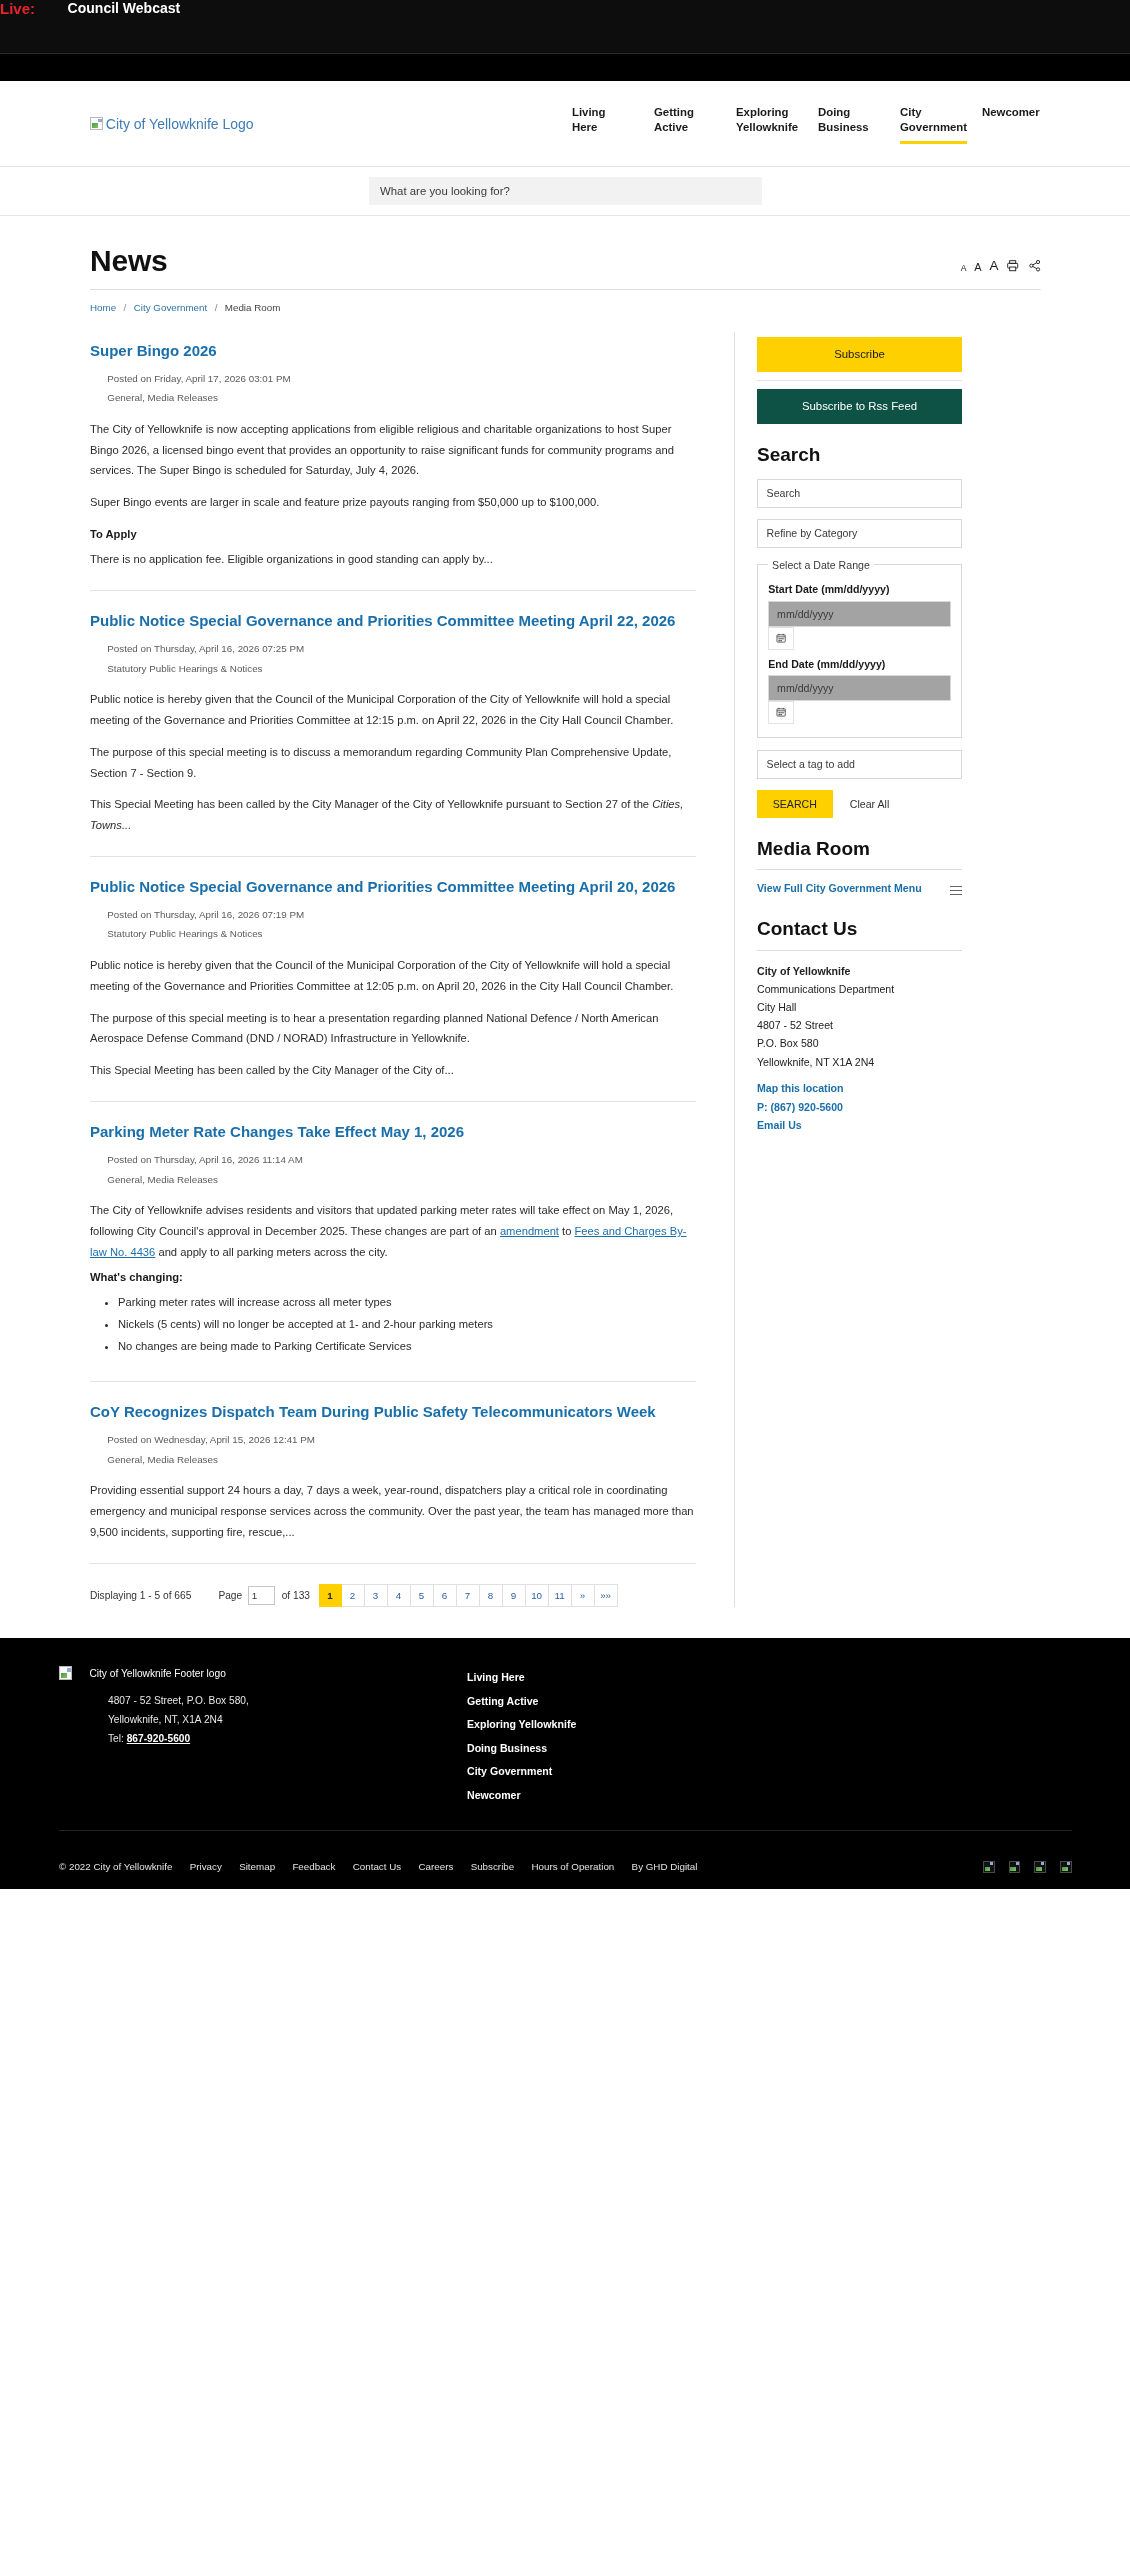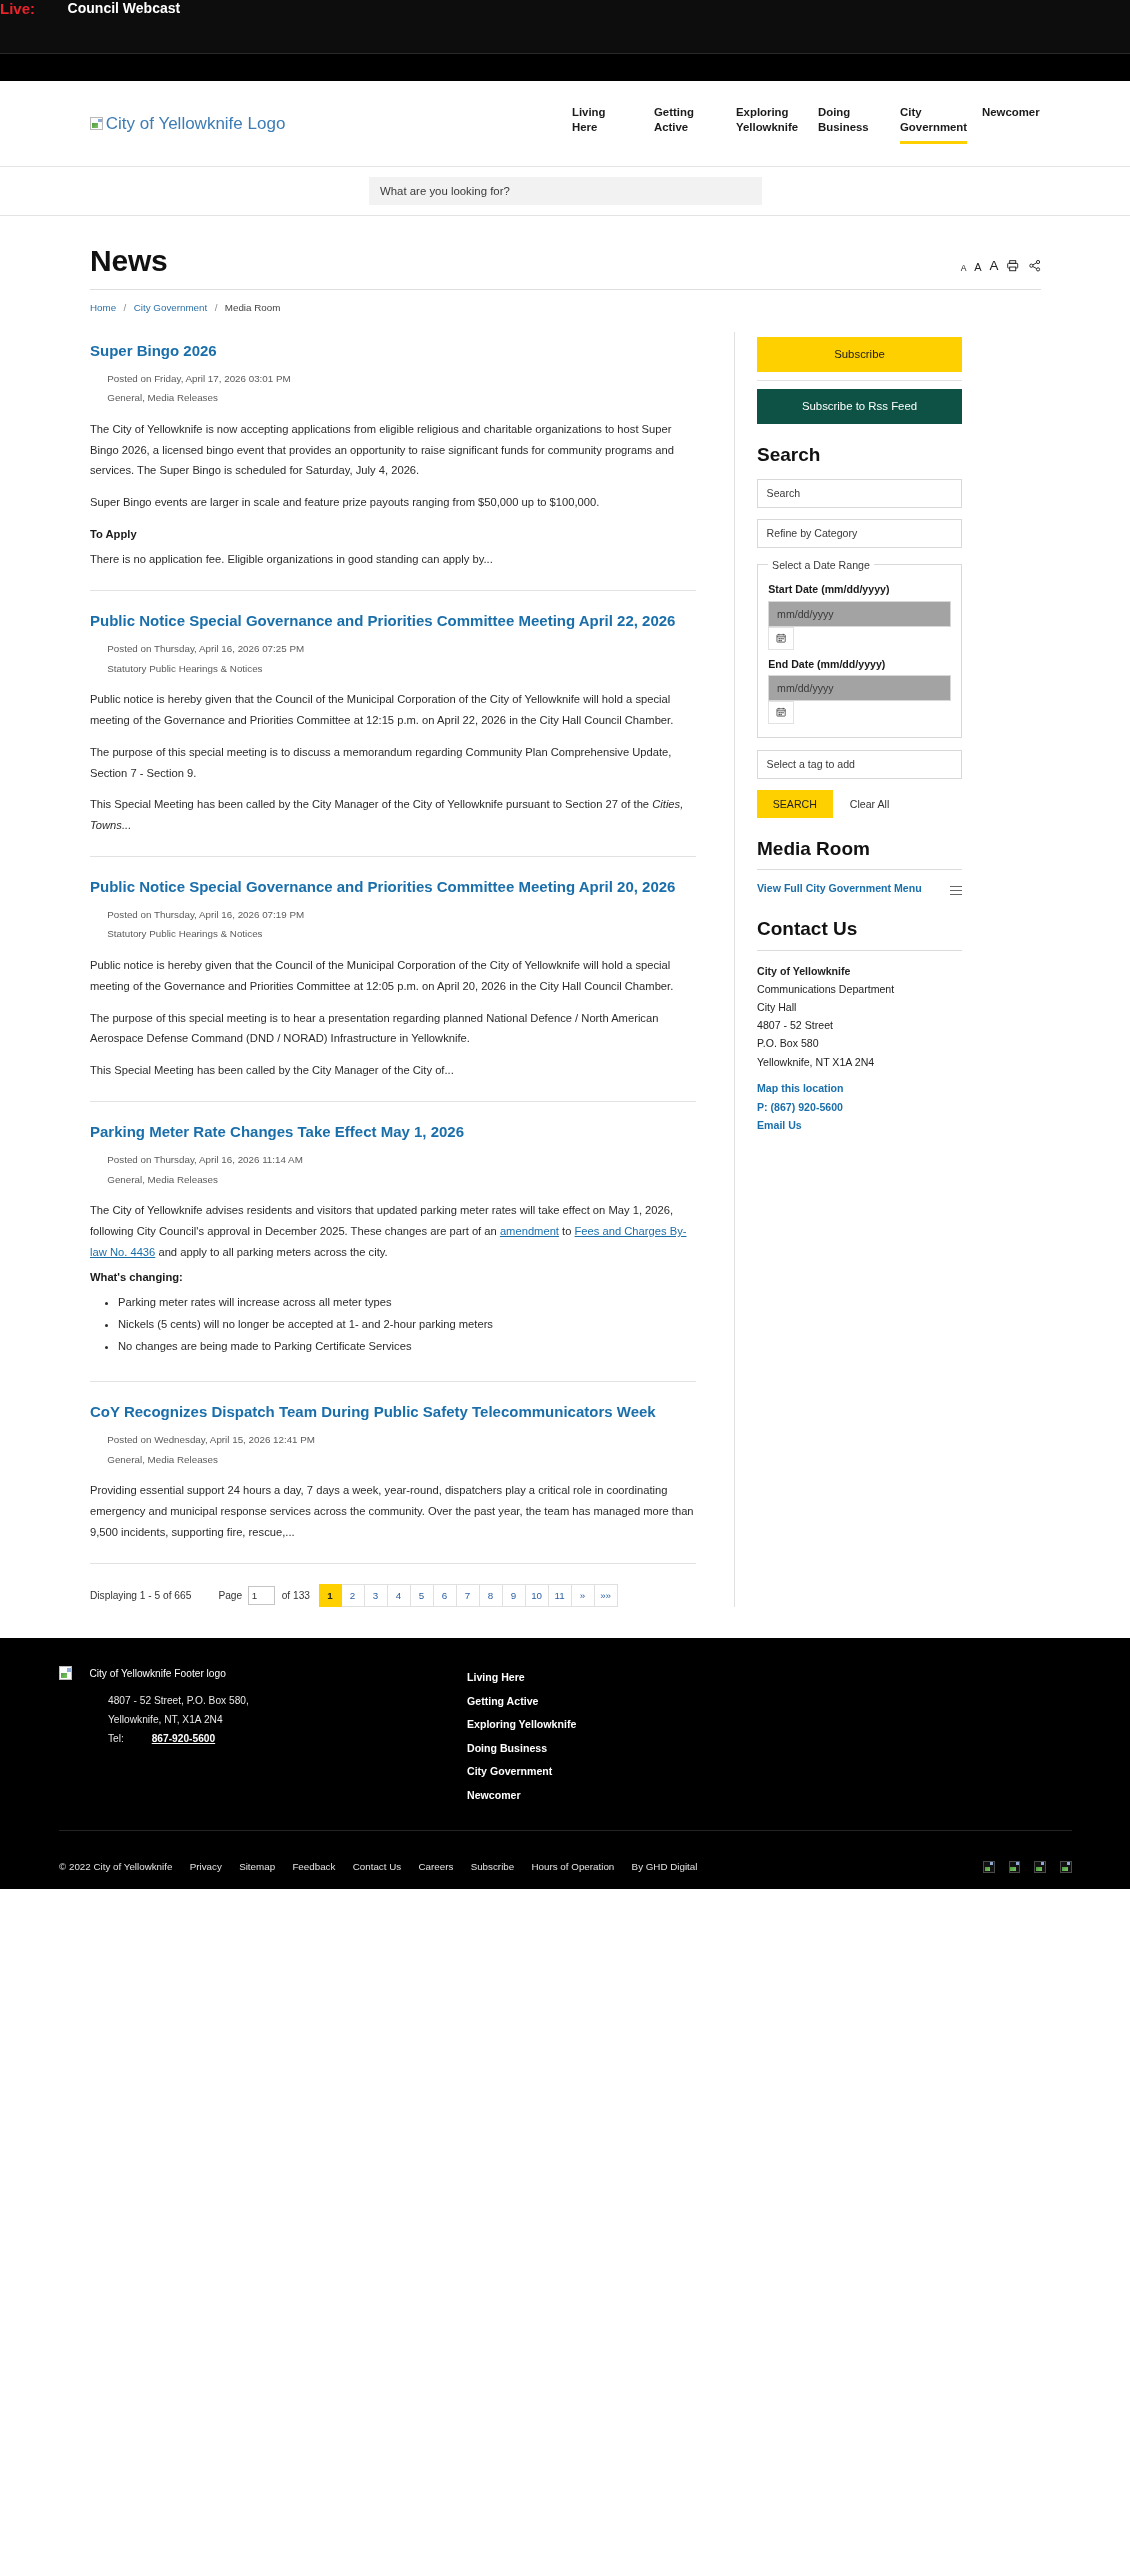--- a/index.html
+++ b/index.html
@@ -68,21 +68,21 @@
   }
   .broken-img::after {
     content: "";
     position: absolute;
     right: 0.8px; top: 0.8px;
     width: 3.9px; height: 3.9px;
     background: #8fa9d8;
   }
   .brand-text {
     color: #3d7cb5;
-    font-size: 17px;
+    font-size: 14px;
   }
   .nav {
     margin-left: auto;
     display: flex;
     align-items: flex-start;
     gap: 0px;
   }
   .nav-item {
     font-size: 11.4px;
     font-weight: bold;
@@ -438,21 +438,20 @@
   .footer-addr {
     color: #e8e8e8;
     font-size: 10.2px;
     line-height: 1.85;
     margin-left: 49px;
   }
   .footer-addr a {
     color: #ffffff;
     font-weight: bold;
     text-decoration: underline;
-    margin-left: 25px;
   }
   .footer-nav { margin-left: 31px; }
   .footer-nav-item {
     color: #ffffff;
     font-size: 10.6px;
     font-weight: bold;
     line-height: 2.22;
     cursor: pointer;
   }
   .footer-bottom {

